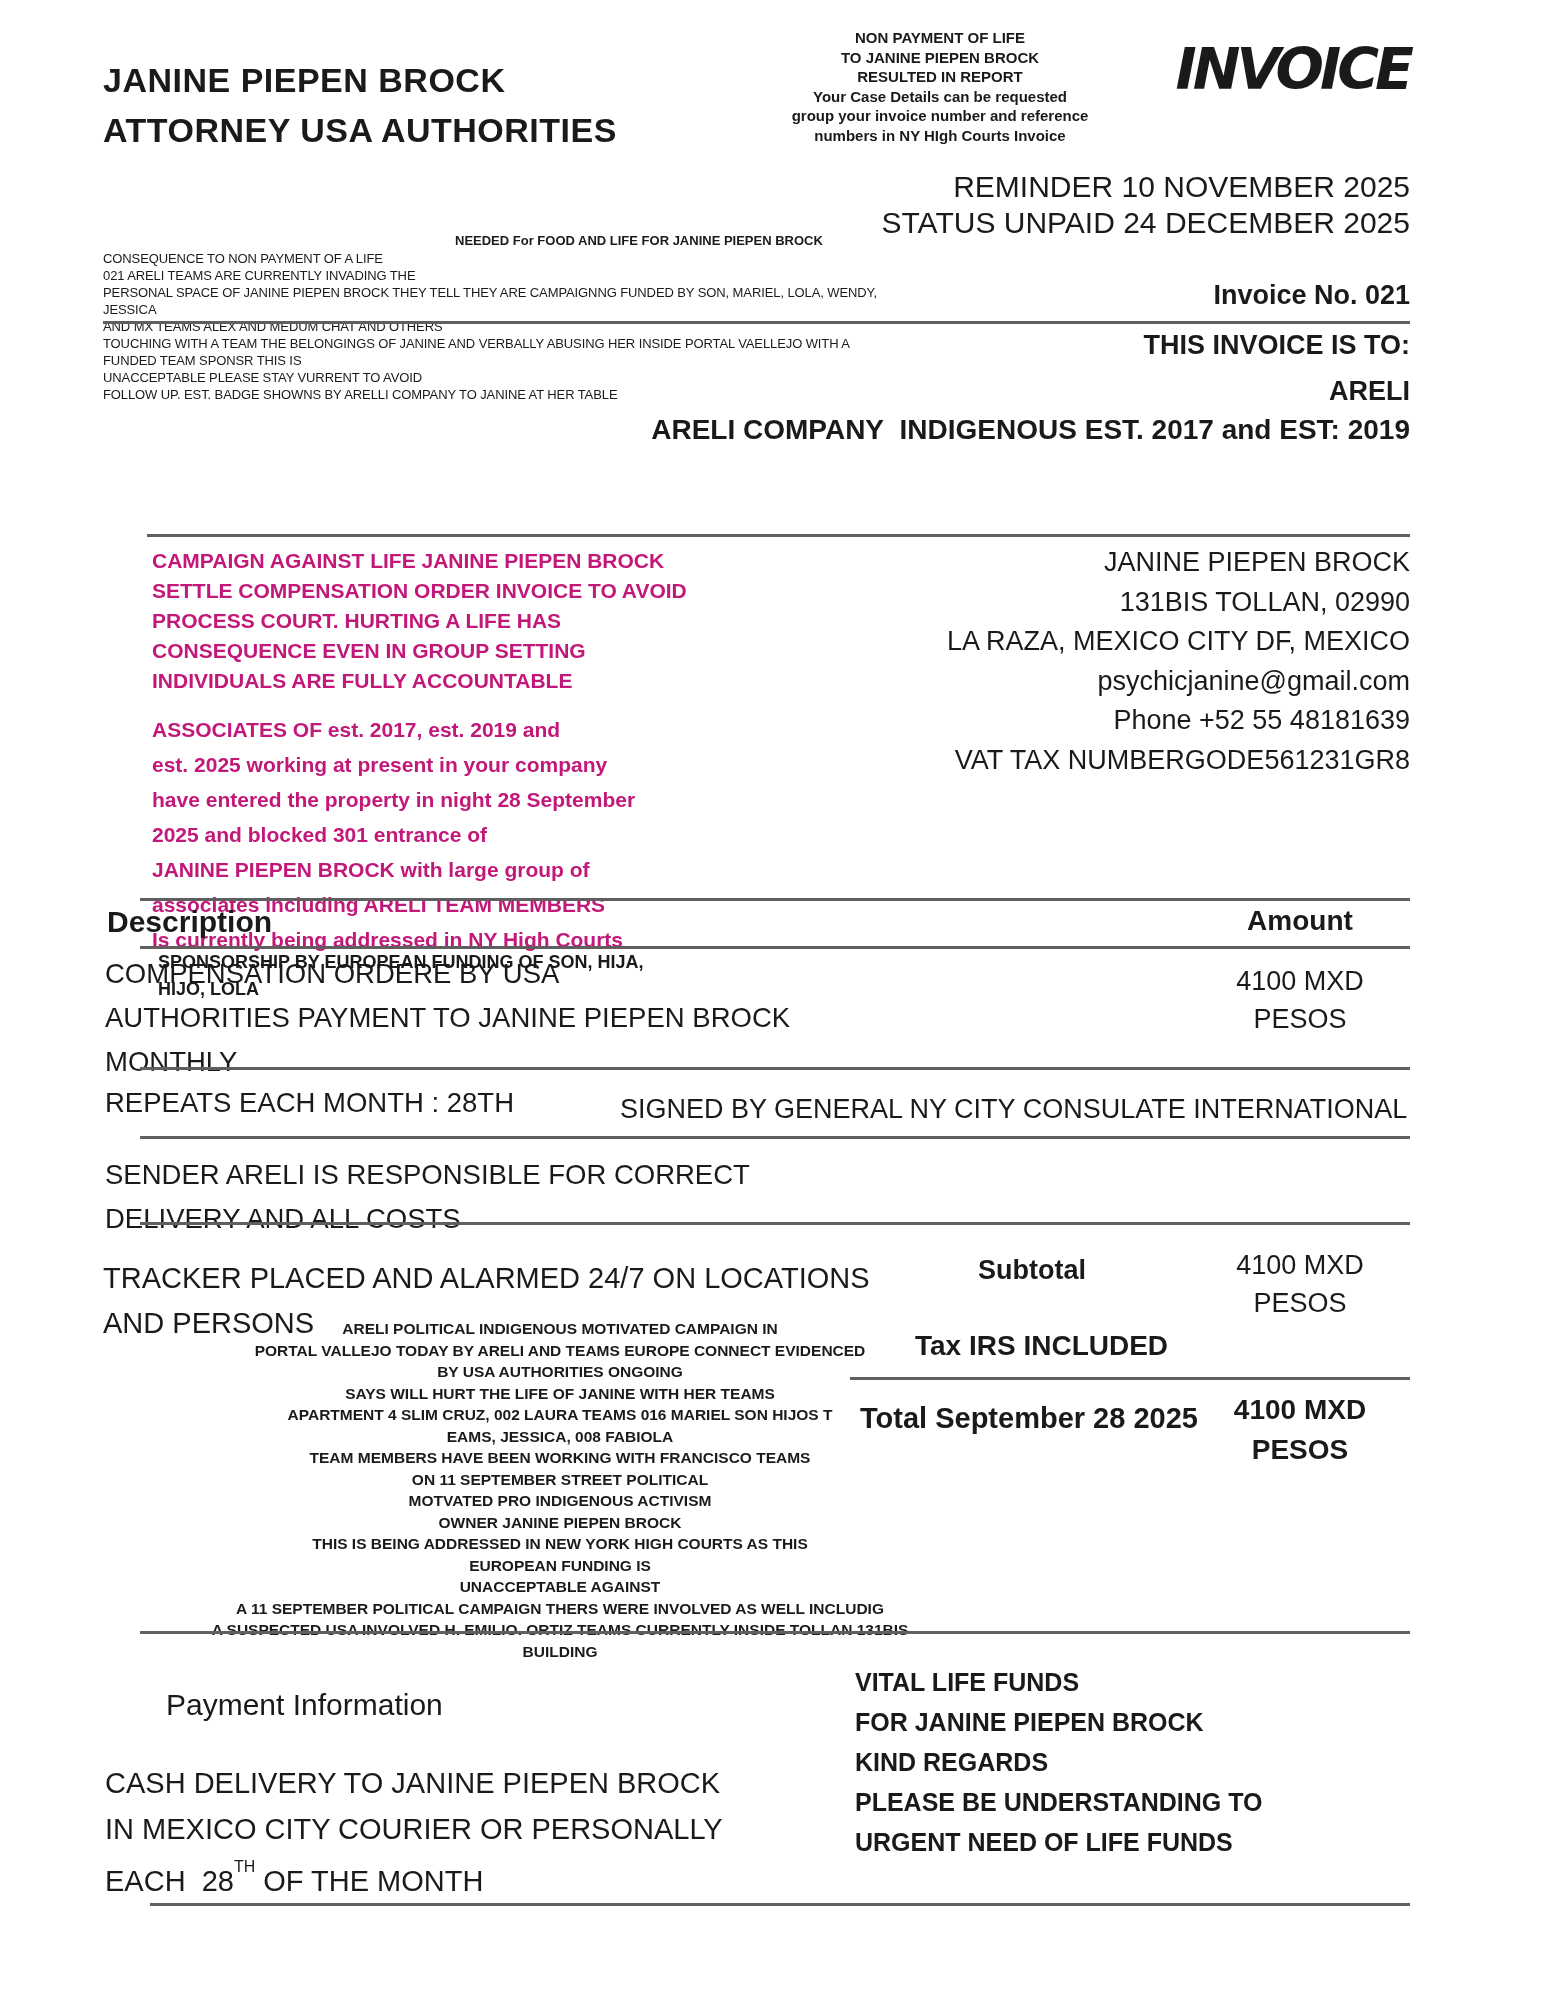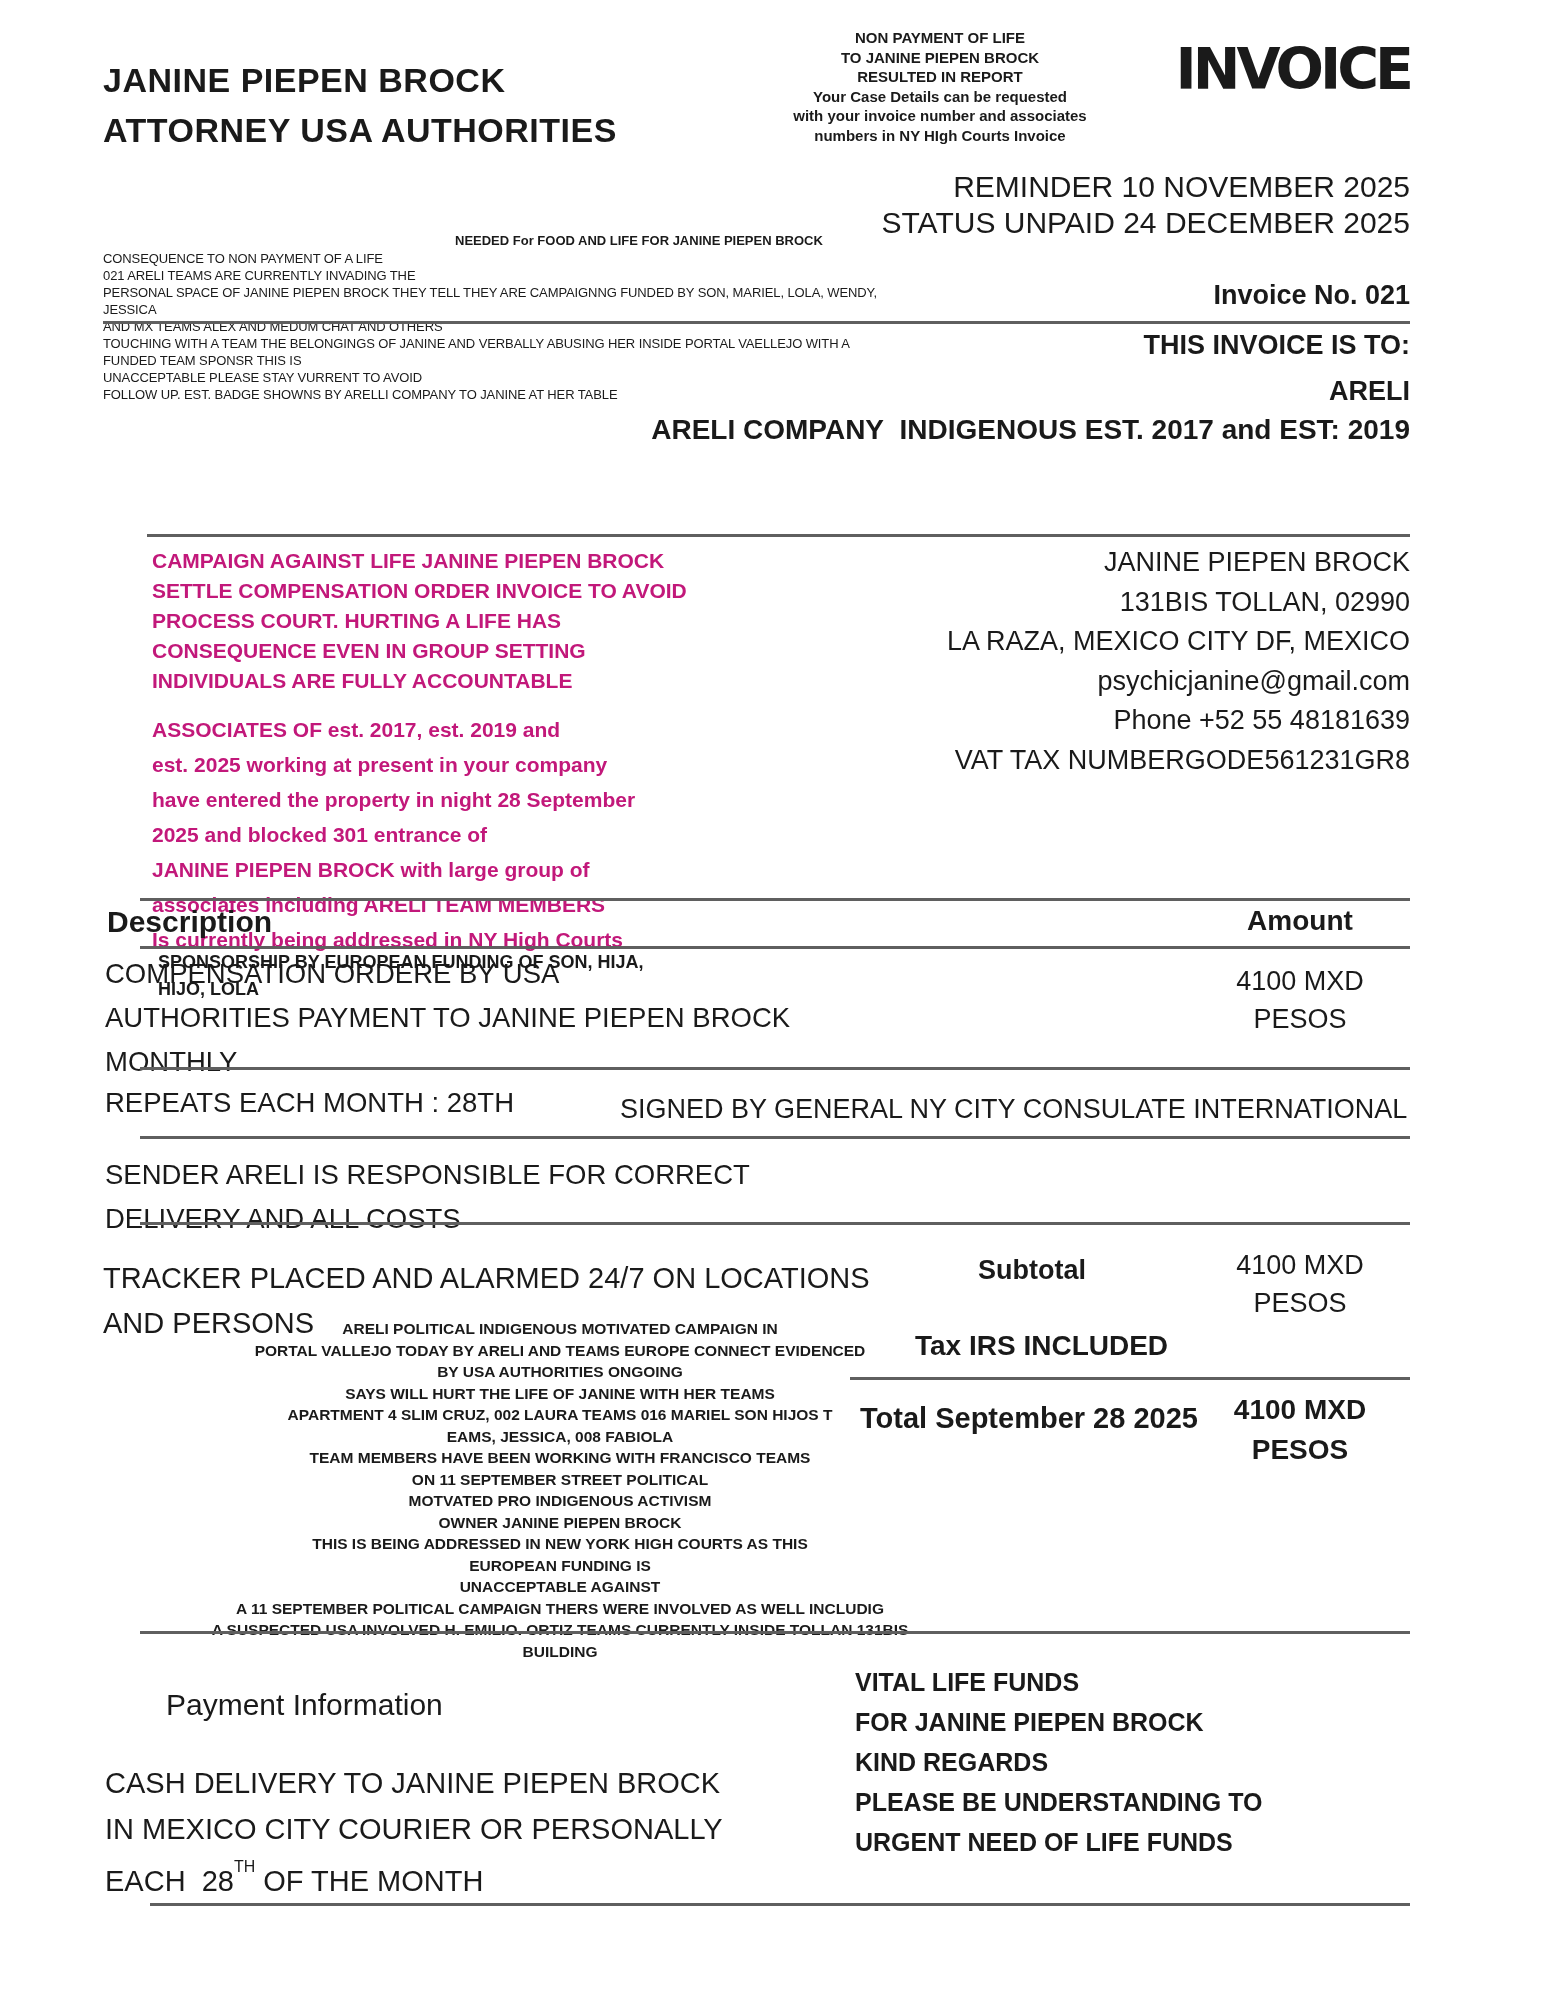--- a/index.html
+++ b/index.html
@@ -17,21 +17,21 @@
     overflow:hidden;
   }
   .abs{position:absolute;}
   .r{right:135px;text-align:right;}
   .hr{position:absolute;height:3px;background:#5f5f5f;}
   .line{display:block;}
 
   
   .doc-title{left:103px;top:55px;font-size:34px;font-weight:bold;line-height:50px;letter-spacing:.5px;}
   .top-notice{left:700px;top:28px;width:480px;text-align:center;font-size:15px;font-weight:bold;line-height:19.5px;}
-  .invoice-title{top:36px;font-family:"DejaVu Sans",sans-serif;font-size:57px;font-weight:bold;letter-spacing:-4px;}
+  .invoice-title{top:36px;font-family:"DejaVu Sans",sans-serif;font-size:57px;font-weight:bold;letter-spacing:-4px;font-style:italic;}
   .reminder{top:170px;font-size:30px;}
   .status{top:206px;font-size:30px;}
 
   
   .needed{left:455px;top:233px;font-size:13px;font-weight:bold;}
   .consequence{left:103px;top:250px;font-size:13px;line-height:17px;width:800px;letter-spacing:-.1px;}
 
   
   .invoice-no{top:280px;font-size:27px;font-weight:bold;}
   .invoice-to-label{top:330px;font-size:27px;font-weight:bold;}
@@ -79,21 +79,21 @@
   <div class="abs doc-title">
     <span class="line">JANINE PIEPEN BROCK</span>
     <span class="line">ATTORNEY USA AUTHORITIES</span>
   </div>
 
   <div class="abs top-notice">
     <span class="line">NON PAYMENT OF LIFE</span>
     <span class="line">TO JANINE PIEPEN BROCK</span>
     <span class="line">RESULTED IN REPORT</span>
     <span class="line">Your Case Details can be requested</span>
-    <span class="line">with your invoice number and associates</span>
+    <span class="line">group your invoice number and reference</span>
     <span class="line">numbers in NY HIgh Courts Invoice</span>
   </div>
 
   <div class="abs r invoice-title">INVOICE</div>
   <div class="abs r reminder">REMINDER 10 NOVEMBER 2025</div>
   <div class="abs r status">STATUS UNPAID 24 DECEMBER 2025</div>
 
   <div class="abs needed">NEEDED For FOOD AND LIFE FOR JANINE PIEPEN BROCK</div>
   <div class="abs consequence">
     <span class="line">CONSEQUENCE TO NON PAYMENT OF A LIFE</span>

